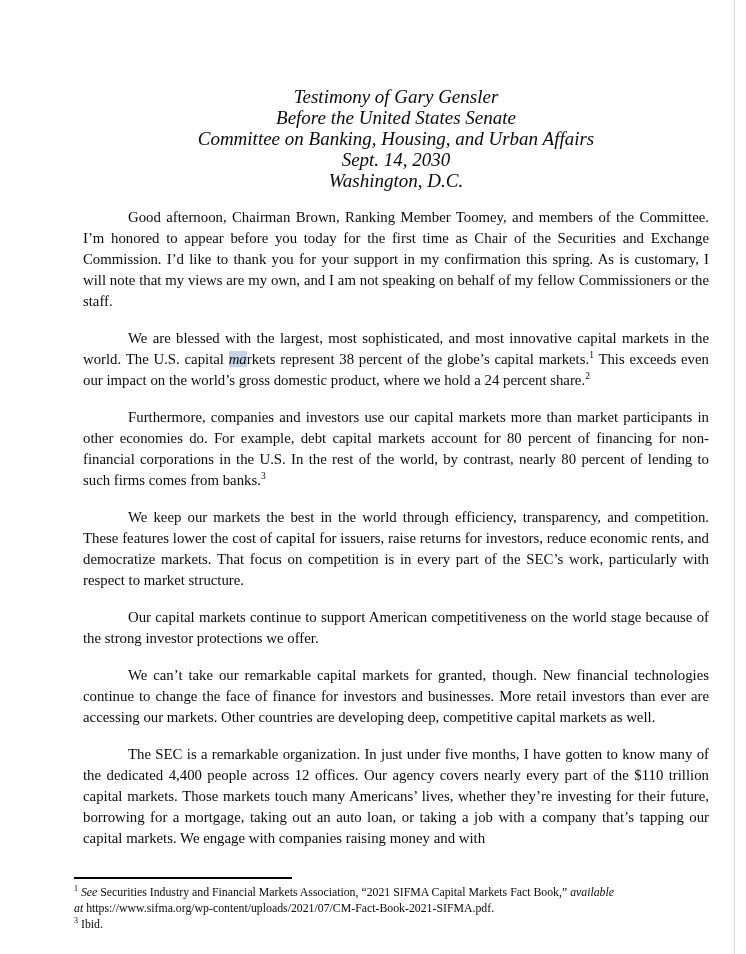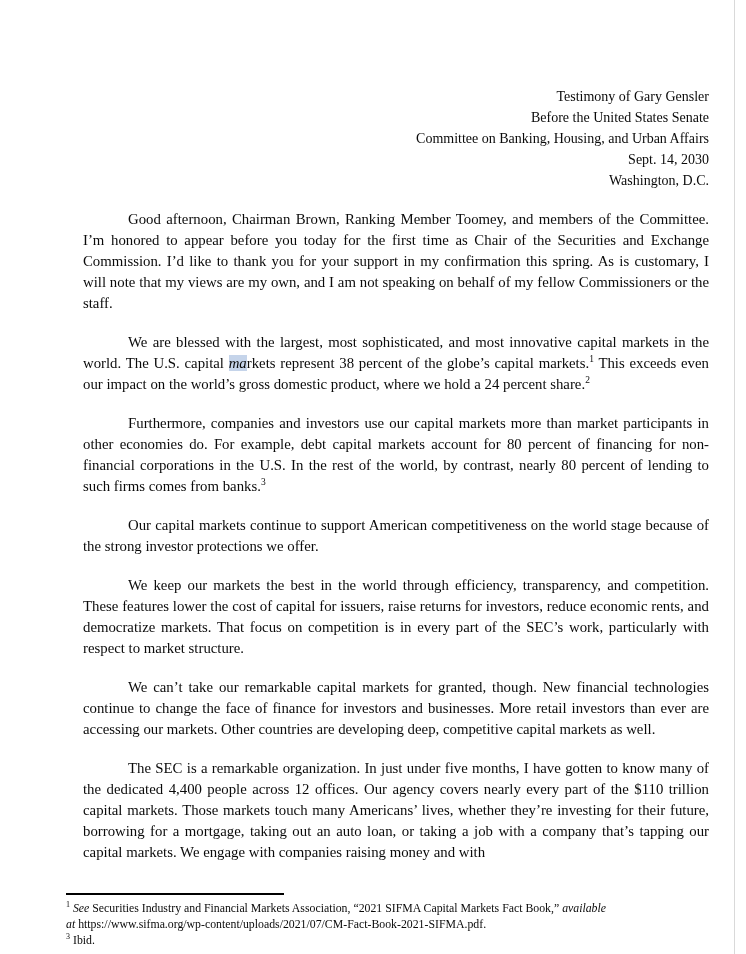--- a/index.html
+++ b/index.html
@@ -18,41 +18,42 @@
     overflow:hidden;
   }
   .page-edge{
     position:absolute;top:0;bottom:0;left:734px;width:1px;
     background:var(--edge);
   }
   .content{
     position:absolute;top:86px;left:83px;width:626px;
   }
   .title-block{
-    text-align:right;
-    font-size:14px;line-height:21px;
+    text-align:center;
+    font-size:19px;line-height:21px;
     margin:0 0 16px 0;
+    font-style:italic;
   }
   .title-line{white-space:nowrap;}
   p.body{
-    margin:18px 0 16px 0;
+    margin:4px 0 16px 0;
     font-size:14.8px;line-height:21px;
     text-align:justify;
     text-indent:45px;
   }
   sup.fn-ref{
     font-size:9.5px;
     vertical-align:super;
     line-height:0;
   }
   .run-highlight{background:var(--highlight);font-style:italic;}
   .run-italic{font-style:italic;}
   .footnotes{
-    position:absolute;left:66px;top:877px;width:643px;
-    font-size:11.8px;line-height:16px;margin-top:16px;
+    position:absolute;left:74px;top:877px;width:643px;
+    font-size:11.8px;line-height:16px;
   }
   .fn-separator{
     width:218px;height:2px;background:var(--rule);
     margin:0 0 5px 0;
   }
   p.footnote{margin:0;text-align:left;}
   .footnote sup.fn-ref{font-size:8px;}
 </style>
 </head>
 <body>
@@ -65,22 +66,22 @@
       <div class="title-line">Testimony of Gary Gensler</div>
       <div class="title-line">Before the United States Senate</div>
       <div class="title-line">Committee on Banking, Housing, and Urban Affairs</div>
       <div class="title-line">Sept. 14, 2030</div>
       <div class="title-line">Washington, D.C.</div>
     </div>
 
     <p class="body"><span>Good afternoon, Chairman Brown, Ranking Member Toomey, and members of the Committee. I’m honored to appear before you today for the first time as Chair of the Securities and Exchange Commission.  I’d like to thank you for your support in my confirmation this spring. As is customary, I will note that my views are my own, and I am not speaking on behalf of my fellow Commissioners  or the staff.</span></p>
     <p class="body"><span>We are blessed with the largest, most sophisticated, and most innovative capital markets in the world. The U.S. capital </span><span class="run-highlight">ma</span><span>rkets represent 38 percent of the globe’s capital markets.</span><sup class="fn-ref">1</sup><span> This exceeds even our impact on the world’s gross domestic product, where we hold a 24 percent share.</span><sup class="fn-ref">2</sup></p>
     <p class="body"><span>Furthermore, companies and investors use our capital markets more than market participants in other economies do. For example, debt capital markets account for 80 percent of financing for non-financial corporations in the U.S. In the rest of the world, by contrast, nearly 80 percent of lending to such firms comes from banks.</span><sup class="fn-ref">3</sup></p>
+    <p class="body"><span>We keep our markets the best in the world through efficiency, transparency, and competition. These features lower the cost of capital for issuers, raise returns for investors, reduce economic rents, and democratize markets. That focus on competition is in every part of the SEC’s work, particularly with respect to market structure.</span></p>
     <p class="body"><span>Our capital markets continue to support American competitiveness on the world stage because of the strong investor protections we offer.</span></p>
-    <p class="body"><span>We keep our markets the best in the world through efficiency, transparency, and competition. These features lower the cost of capital for issuers, raise returns for investors, reduce economic rents, and democratize markets. That focus on competition is in every part of the SEC’s work, particularly with respect to market structure.</span></p>
     <p class="body"><span>We can’t take our remarkable capital markets for granted, though. New financial technologies continue to change the face of finance for investors and businesses. More retail investors than ever are accessing our markets. Other countries are developing deep, competitive capital markets as well.</span></p>
     <p class="body"><span>The SEC is a remarkable organization. In just under five months, I have gotten to know many of the dedicated 4,400 people across 12 offices. Our agency covers nearly every part of the $110 trillion capital markets. Those markets touch many Americans’ lives, whether they’re investing for their future, borrowing for a mortgage, taking out an auto loan, or taking a job with a company that’s tapping our capital markets. We engage with companies raising money and with</span></p>
   </div>
 
   <div class="footnotes">
     <div class="fn-separator"></div>
     <p class="footnote"><sup class="fn-ref">1</sup><span> </span><span class="run-italic">See</span><span> Securities Industry and Financial Markets Association, “2021 SIFMA Capital Markets Fact Book,” </span><span class="run-italic">available</span><br><span class="run-italic">at</span><span> https://www.sifma.org/wp-content/uploads/2021/07/CM-Fact-Book-2021-SIFMA.pdf.</span></p>
     <p class="footnote"><sup class="fn-ref">3</sup><span> Ibid.</span></p>
   </div>
 </div>

